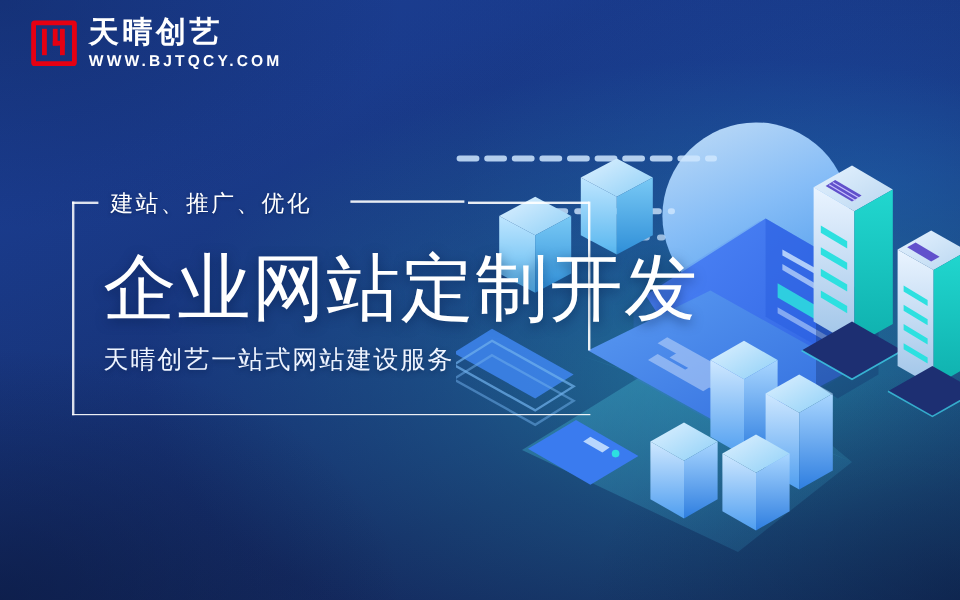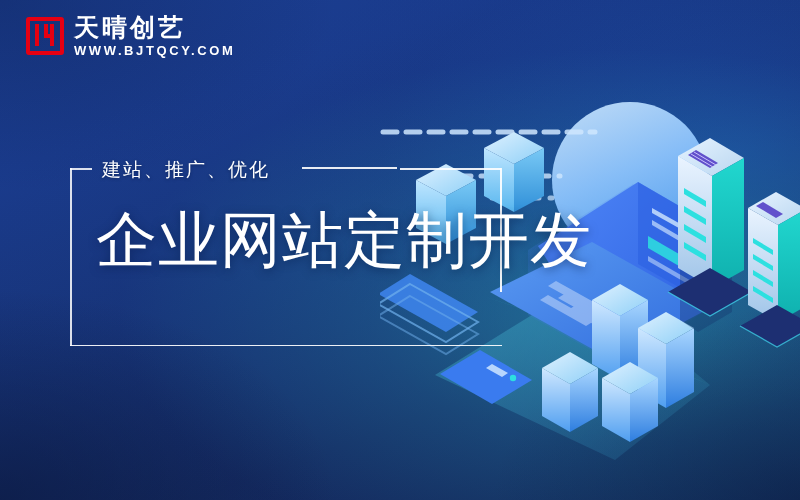--- a/index.html
+++ b/index.html
@@ -34,21 +34,21 @@
   .logo-mark .b4{ position:absolute; left:24px; top:7px; width:4px; height:22px; background:#e60012; }
   .logo-txt{ display:flex; flex-direction:column; justify-content:center; }
   .logo-cn{ color:#ffffff; font-size:25px; font-weight:bold; letter-spacing:3px; line-height:1.05; }
   .logo-url{ color:#ffffff; font-size:13px; font-weight:bold; letter-spacing:2.6px; margin-top:3px; }
 
   
   .art{ position:absolute; left:380px; top:60px; width:430px; height:420px; z-index:5; }
   .art svg{ display:block; width:100%; height:100%; }
 
   
-  .copy{ position:absolute; left:70px; top:168px; width:440px; height:178px; z-index:30; }
+  .copy{ position:absolute; left:60px; top:168px; width:440px; height:178px; z-index:30; }
 
   .frame-l{ position:absolute; left:0; top:0; width:1.5px; height:178px; background:rgba(255,255,255,0.85); }
   .frame-l-top{ position:absolute; left:0; top:0; width:22px; height:1.5px; background:rgba(255,255,255,0.85); }
   .frame-b{ position:absolute; left:0; bottom:0; width:432px; height:1.5px; background:rgba(255,255,255,0.92); }
   .frame-r{ position:absolute; left:430px; top:0; width:1.5px; height:124px; background:rgba(255,255,255,0.92); }
   .frame-r-top{ position:absolute; left:330px; top:0; width:101px; height:1.5px; background:rgba(255,255,255,0.9); }
 
   .tagline{
     position:absolute; left:32px; top:-11px; color:#ffffff;
     font-size:19px; letter-spacing:2px; white-space:nowrap;
@@ -283,15 +283,16 @@
     <span class="frame-l"></span>
     <span class="frame-l-top"></span>
     <span class="frame-b"></span>
     <span class="frame-r"></span>
     <span class="frame-r-top"></span>
 
     <div class="tagline">建站、推广、优化</div>
     <span class="tag-rule"></span>
 
     <div class="headline">企业网站定制开发</div>
+    <div class="subline">天晴创艺一站式网站建设服务</div>
   </div>
 
 </div>
 
 </body></html>

